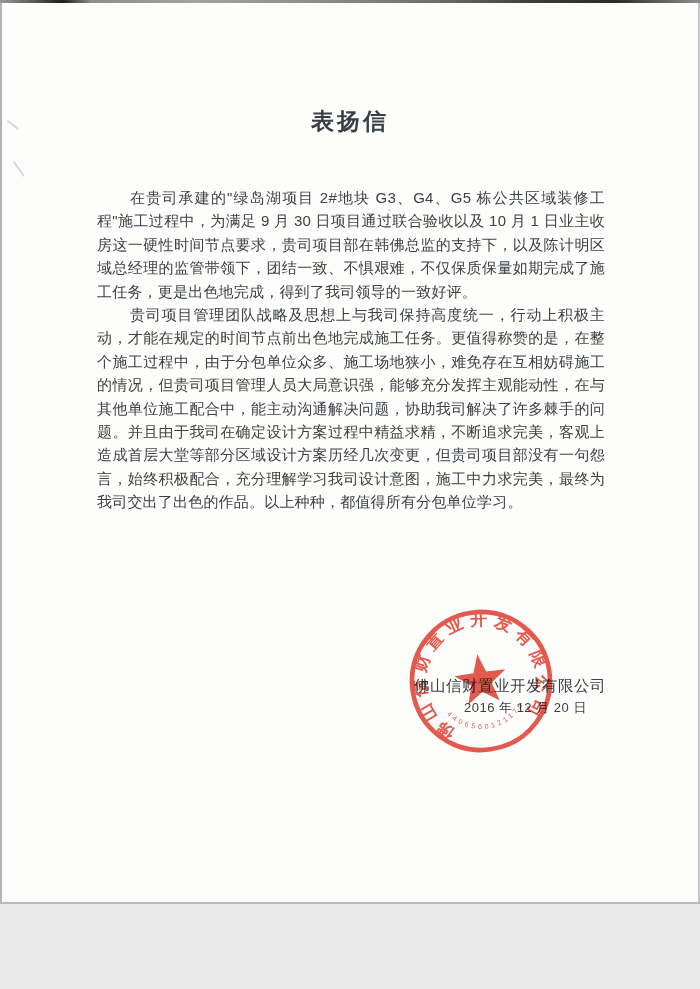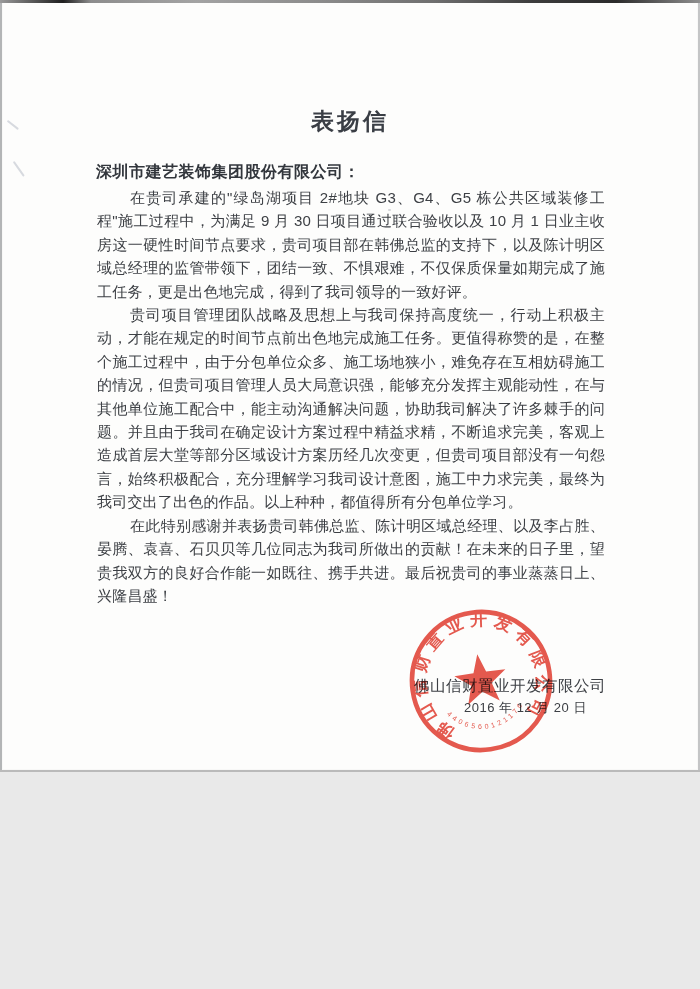--- a/index.html
+++ b/index.html
@@ -1,18 +1,18 @@
 <!DOCTYPE html>
 <html><head>
 <meta charset="utf-8">
 <style>
   html,body{margin:0;padding:0;background:#e9e9e9;}
   .page{
     position:relative;
-    width:700px;height:772px;
+    width:700px;height:904px;
     background:#fdfdfc;
     overflow:hidden;
     font-family:"Liberation Sans","DejaVu Sans",sans-serif;
     box-shadow:inset 0 0 0 3px rgba(0,0,0,0.02);
   }
   
   .edge-top{position:absolute;top:0;left:0;right:0;height:3px;
     background:linear-gradient(90deg,#9a9a9a 0,#474747 6%,#1f1f1f 9%,#8d8d8d 13%,#a3a3a3 28%,#8b8b8b 46%,#6f6f6f 62%,#3d3d3d 76%,#2b2b2b 88%,#8f8f8f 100%);}
   .edge-left{position:absolute;top:3px;left:0;bottom:0;width:2px;background:#b3b5b6;}
   .edge-right{position:absolute;top:3px;right:0;bottom:0;width:2px;background:#c4c5c6;}
@@ -74,26 +74,24 @@
   <div class="scratch s1"></div>
   <div class="scratch s2"></div>
   <div class="smudge m1"></div>
   <div class="smudge m2"></div>
   <div class="smudge m3"></div>
   <div class="smudge m4"></div>
   <div class="smudge m5"></div>
 
   <div class="title">表扬信</div>
 
-  <div class="salutation">深圳市建艺装饰集团股份有限公司：</div>
 
   <div class="body-text">
     <p>在贵司承建的"绿岛湖项目 2#地块 G3、G4、G5 栋公共区域装修工程"施工过程中，为满足 9 月 30 日项目通过联合验收以及 10 月 1 日业主收房这一硬性时间节点要求，贵司项目部在韩佛总监的支持下，以及陈计明区域总经理的监管带领下，团结一致、不惧艰难，不仅保质保量如期完成了施工任务，更是出色地完成，得到了我司领导的一致好评。</p>
     <p>贵司项目管理团队战略及思想上与我司保持高度统一，行动上积极主动，才能在规定的时间节点前出色地完成施工任务。更值得称赞的是，在整个施工过程中，由于分包单位众多、施工场地狭小，难免存在互相妨碍施工的情况，但贵司项目管理人员大局意识强，能够充分发挥主观能动性，在与其他单位施工配合中，能主动沟通解决问题，协助我司解决了许多棘手的问题。并且由于我司在确定设计方案过程中精益求精，不断追求完美，客观上造成首层大堂等部分区域设计方案历经几次变更，但贵司项目部没有一句怨言，始终积极配合，充分理解学习我司设计意图，施工中力求完美，最终为我司交出了出色的作品。以上种种，都值得所有分包单位学习。</p>
-    <p>在此特别感谢并表扬贵司韩佛总监、陈计明区域总经理、以及李占胜、晏腾、袁喜、石贝贝等几位同志为我司所做出的贡献！在未来的日子里，望贵我双方的良好合作能一如既往、携手共进。最后祝贵司的事业蒸蒸日上、兴隆昌盛！</p>
   </div>
 
   <div class="sig-company">佛山信财置业开发有限公司</div>
   <div class="sig-date">2016 年 12 月 20 日</div>
 
   <svg class="stamp" viewBox="0 0 150 150" xmlns="http://www.w3.org/2000/svg">
     <defs>
       <path id="arcTop" d="M 42.9 120.9 A 56 56 0 1 1 107.1 120.9" fill="none"></path>
       <path id="arcBottom" d="M 33.4 99 A 48 48 0 0 0 116.6 99" fill="none"></path>
     </defs>

